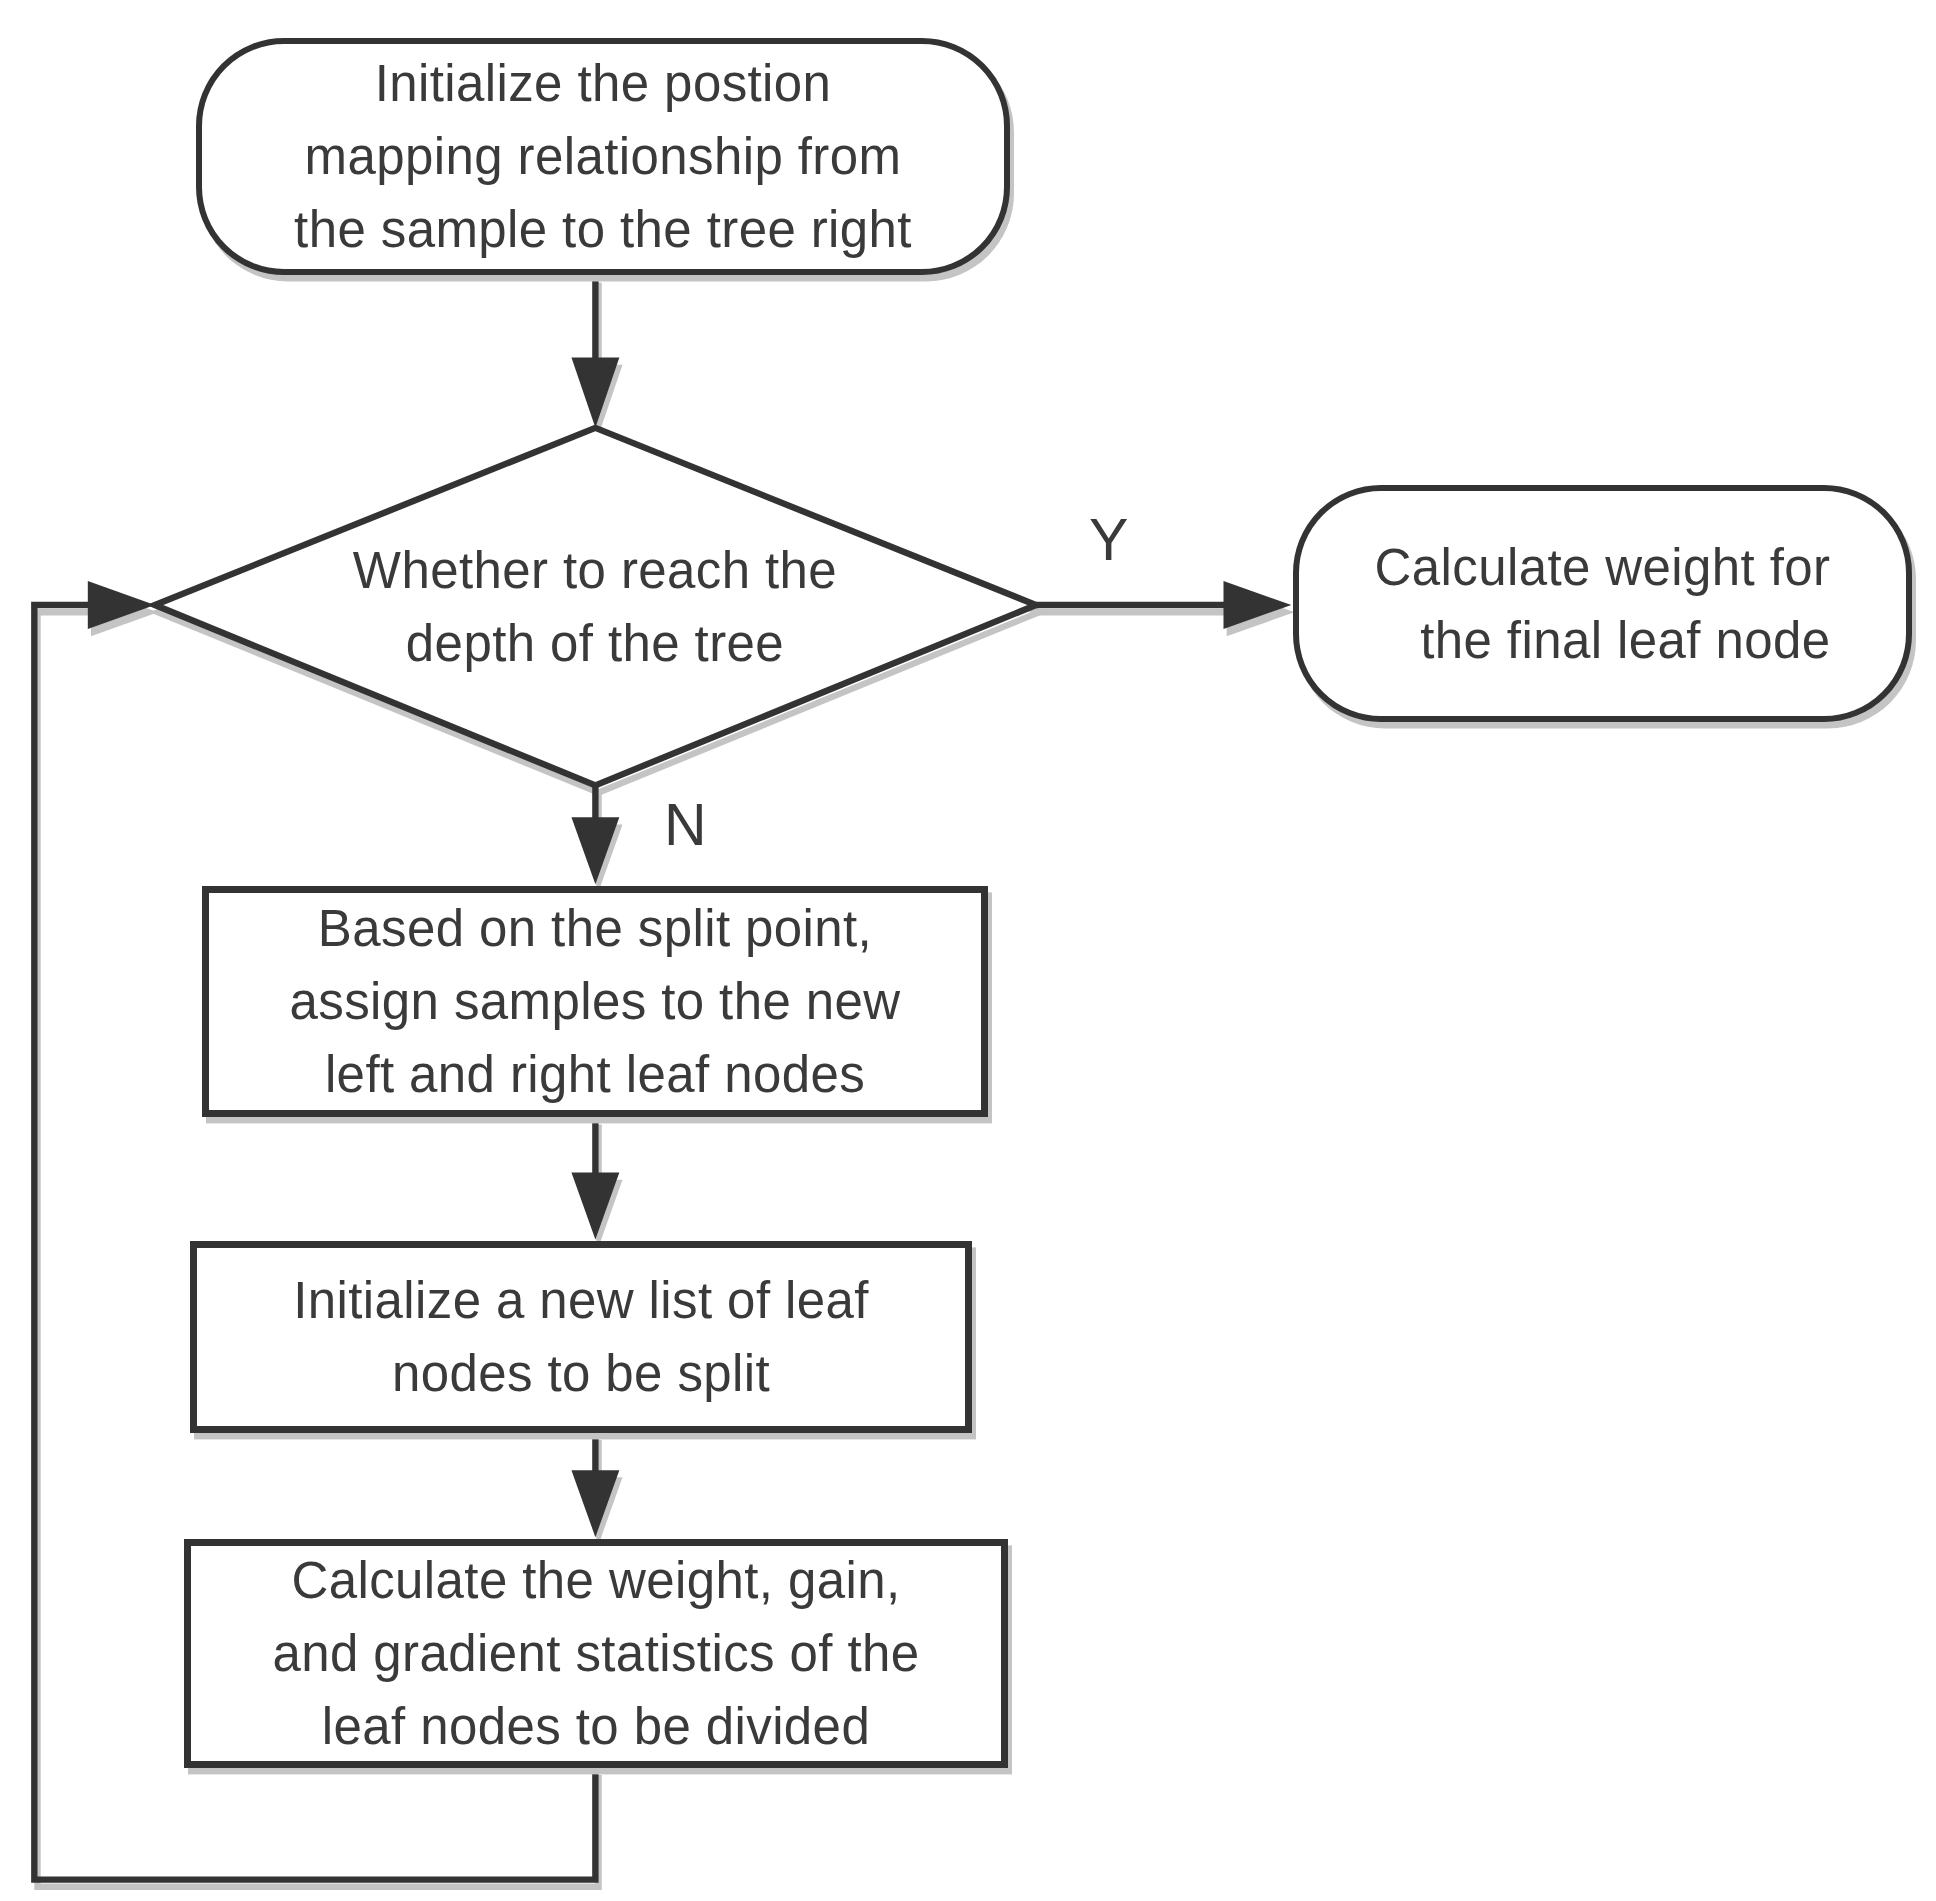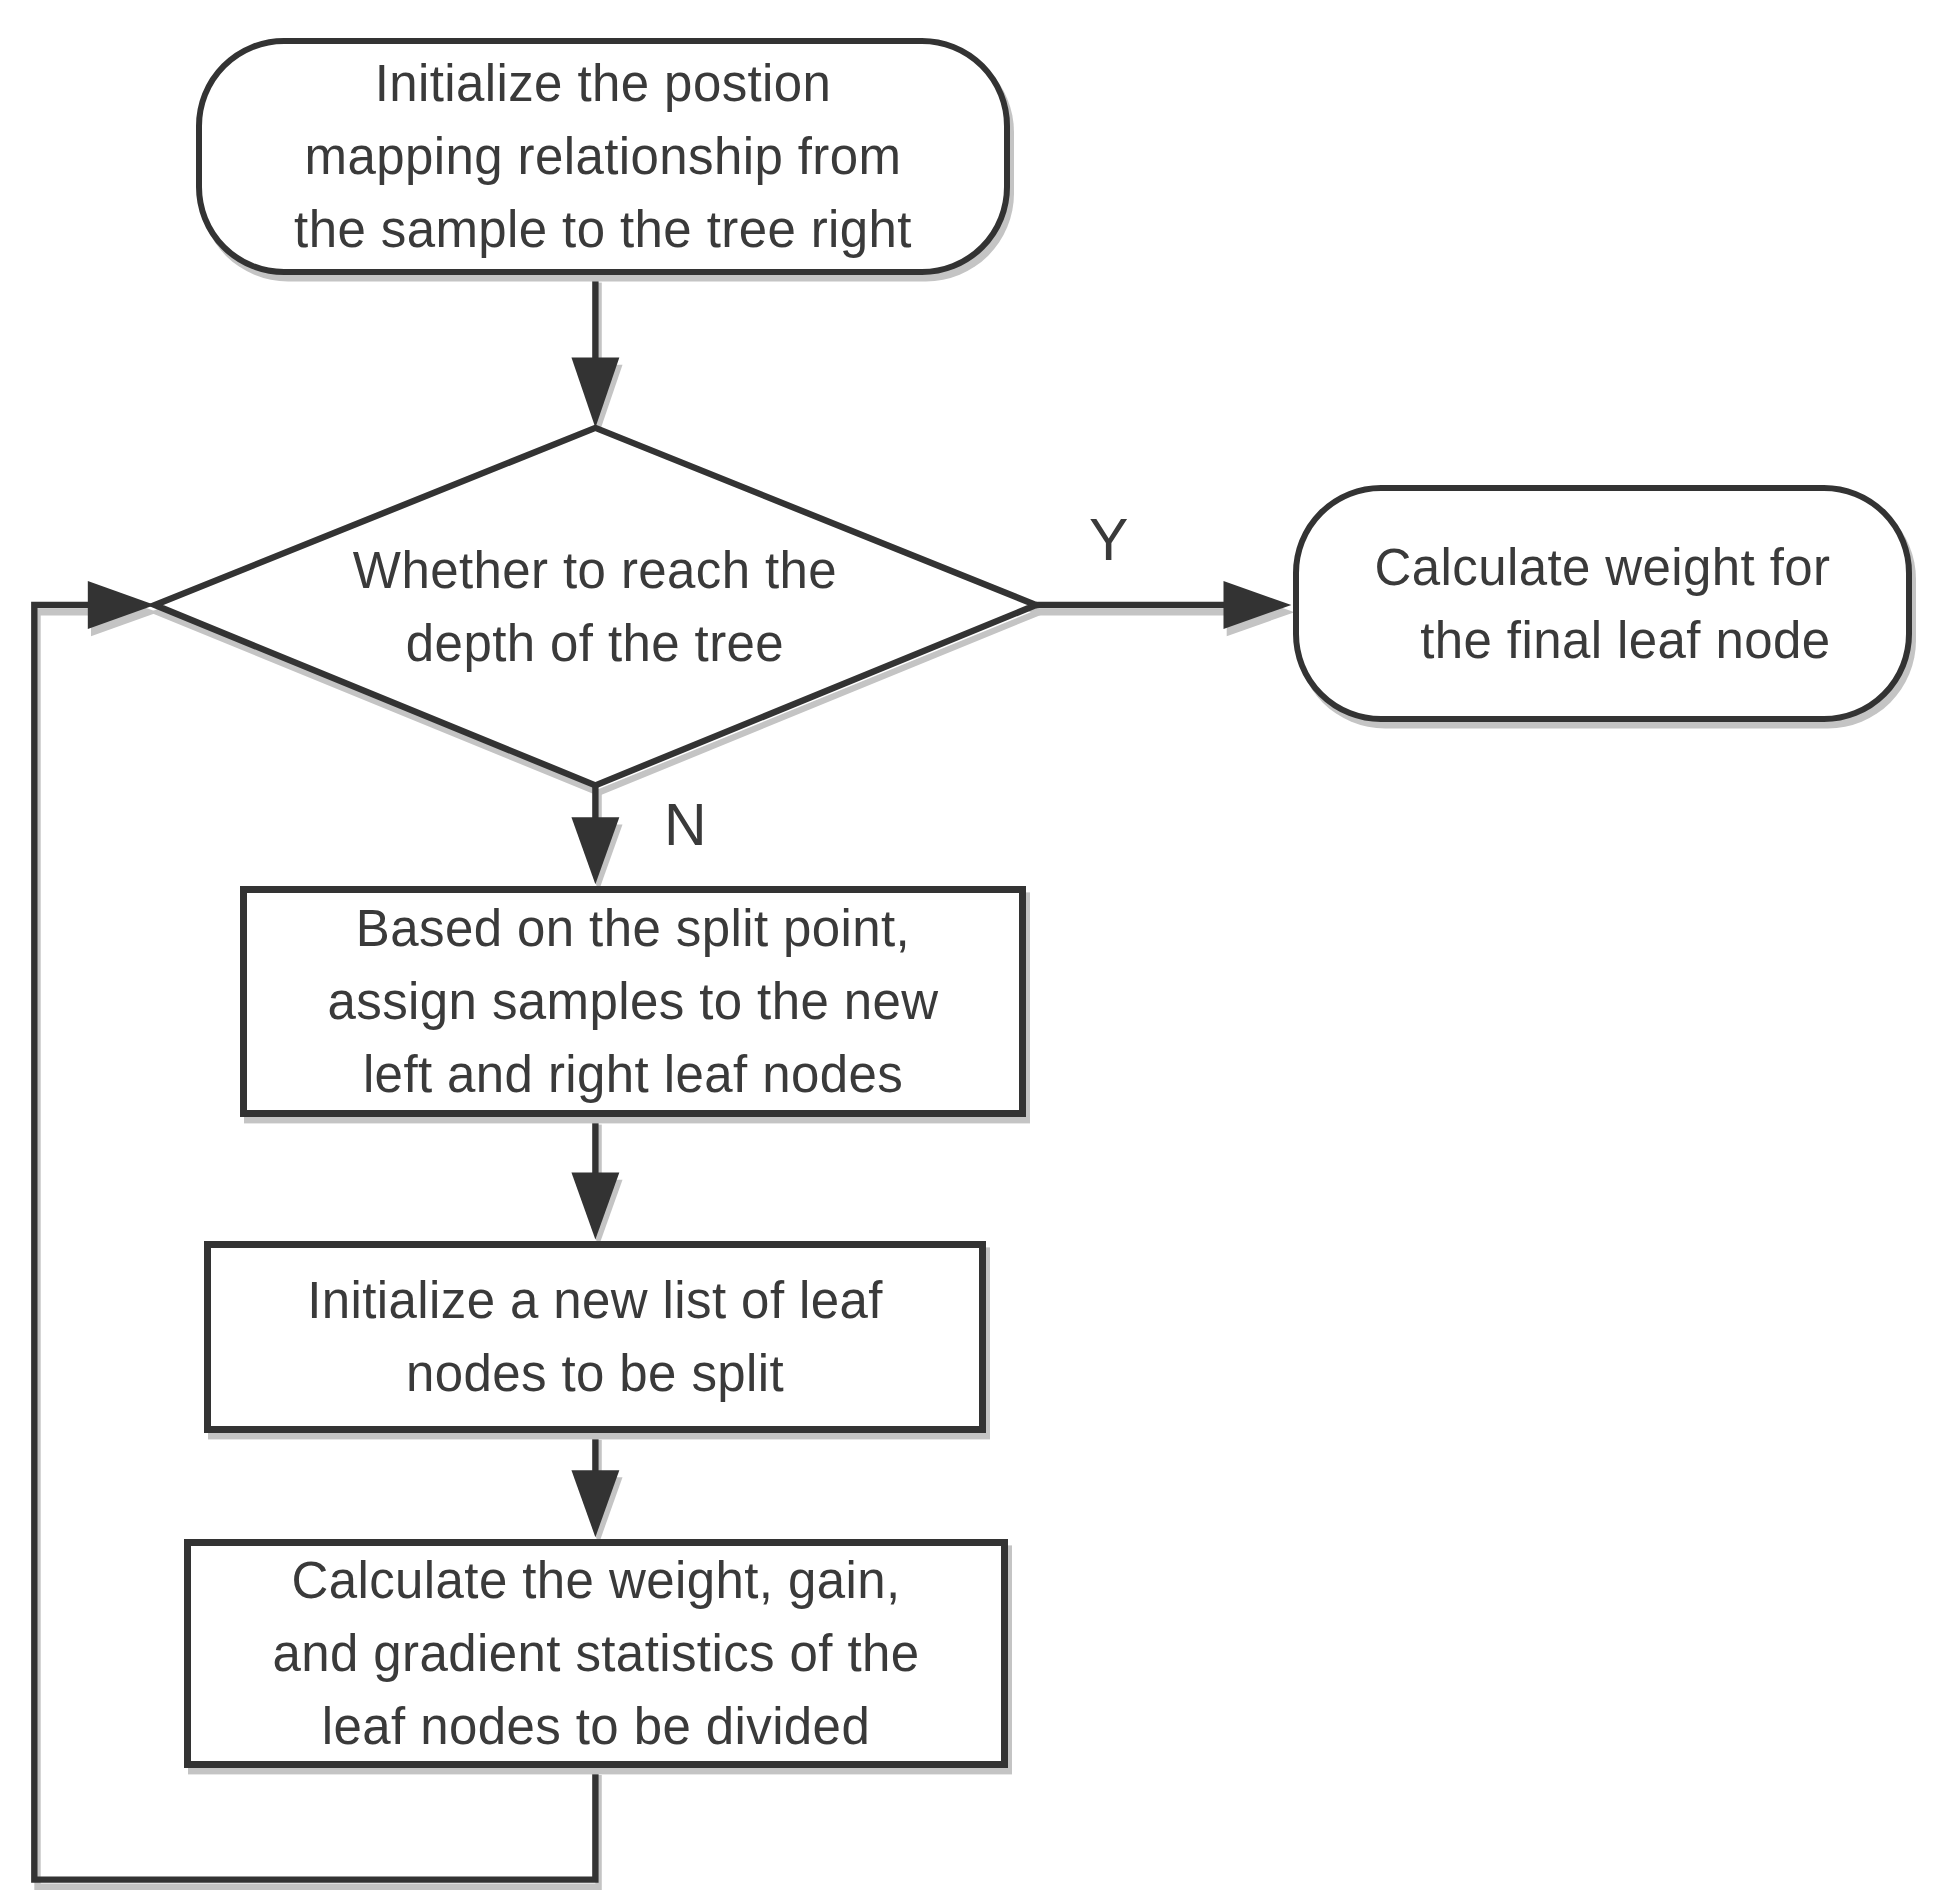--- a/index.html
+++ b/index.html
@@ -120,27 +120,27 @@
   <div class="decision-text" style="left:276px; top:511px; width:638px; height:192px;">
     <span>Whether to reach the
 depth of the tree</span>
   </div>
 
   <div class="node terminator" style="left:1293px; top:485px; width:619px; height:237px;text-align:right;">
     <span>Calculate weight for
 the final leaf node</span>
   </div>
 
-  <div class="node" style="left:202px; top:886px; width:786px; height:231px;margin-left:38px;">
+  <div class="node" style="left:202px; top:886px; width:786px; height:231px;">
     <span>Based on the split point,
 assign samples to the new
 left and right leaf nodes</span>
   </div>
 
-  <div class="node" style="left:204px; top:1241px; width:782px; height:192px;">
+  <div class="node" style="left:190px; top:1241px; width:782px; height:192px;">
     <span>Initialize a new list of leaf
 nodes to be split</span>
   </div>
 
   <div class="node" style="left:184px; top:1539px; width:824px; height:229px;">
     <span>Calculate the weight, gain,
 and gradient statistics of the
 leaf nodes to be divided</span>
   </div>
 

